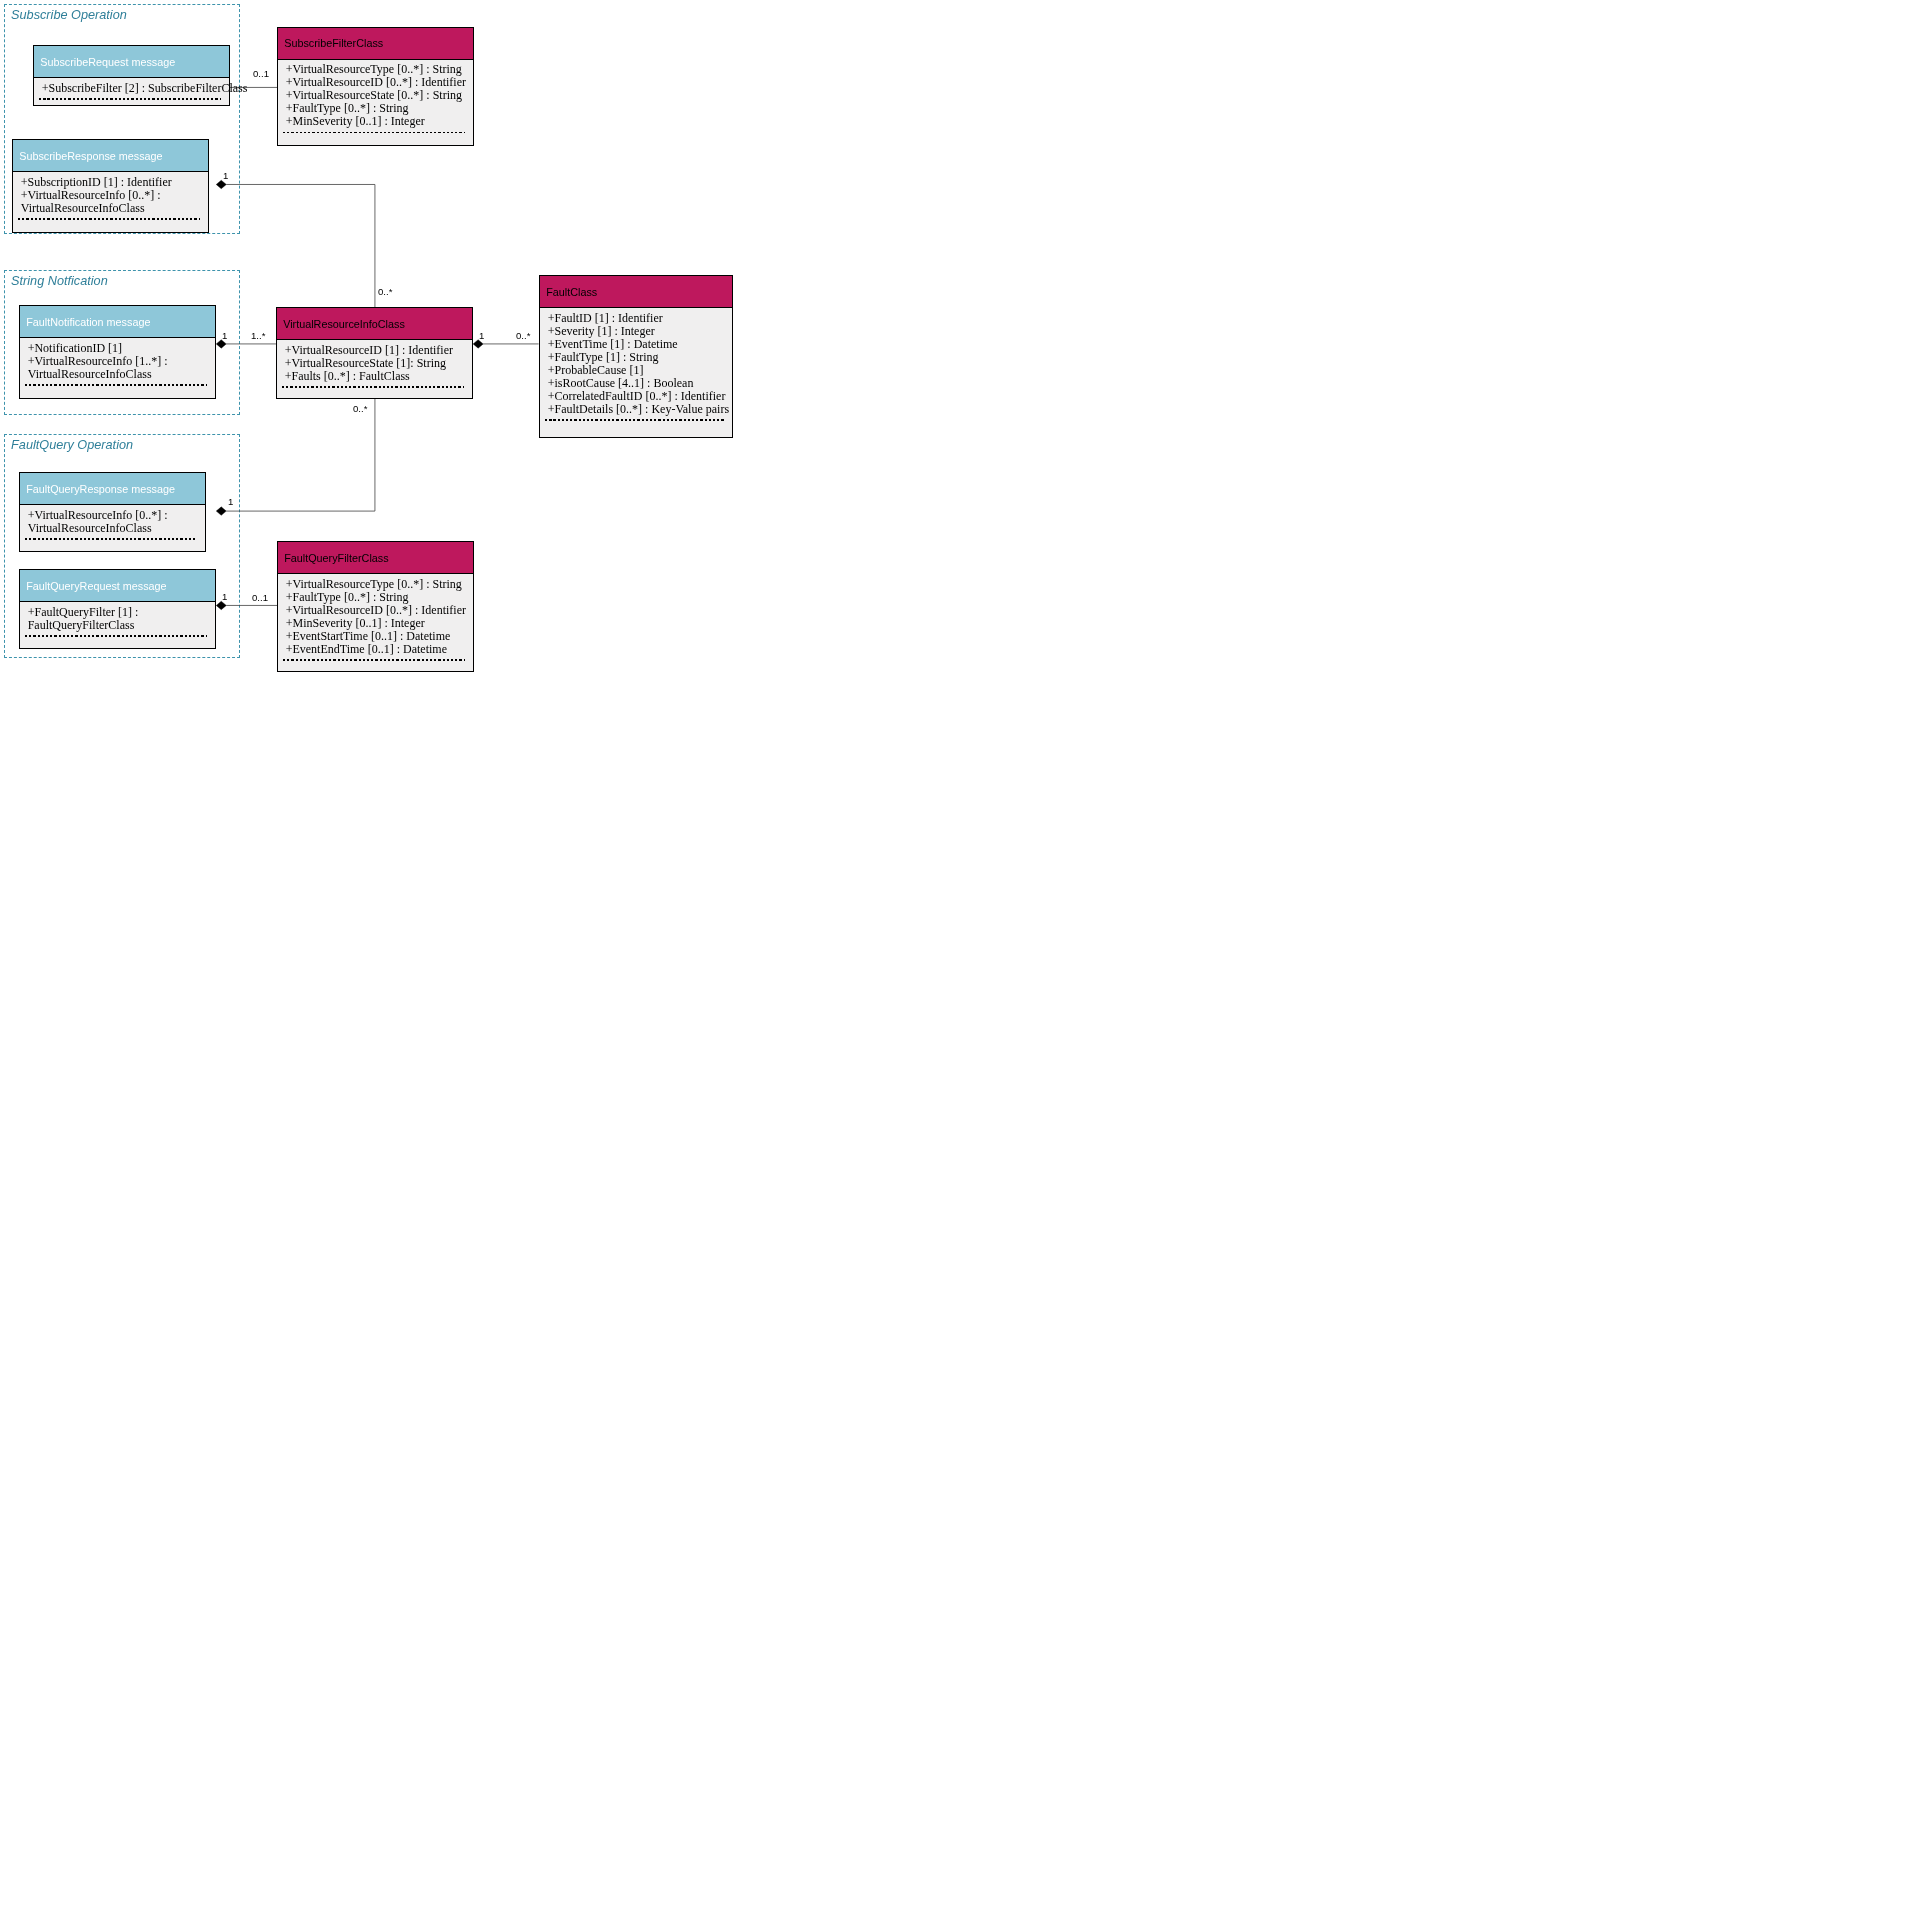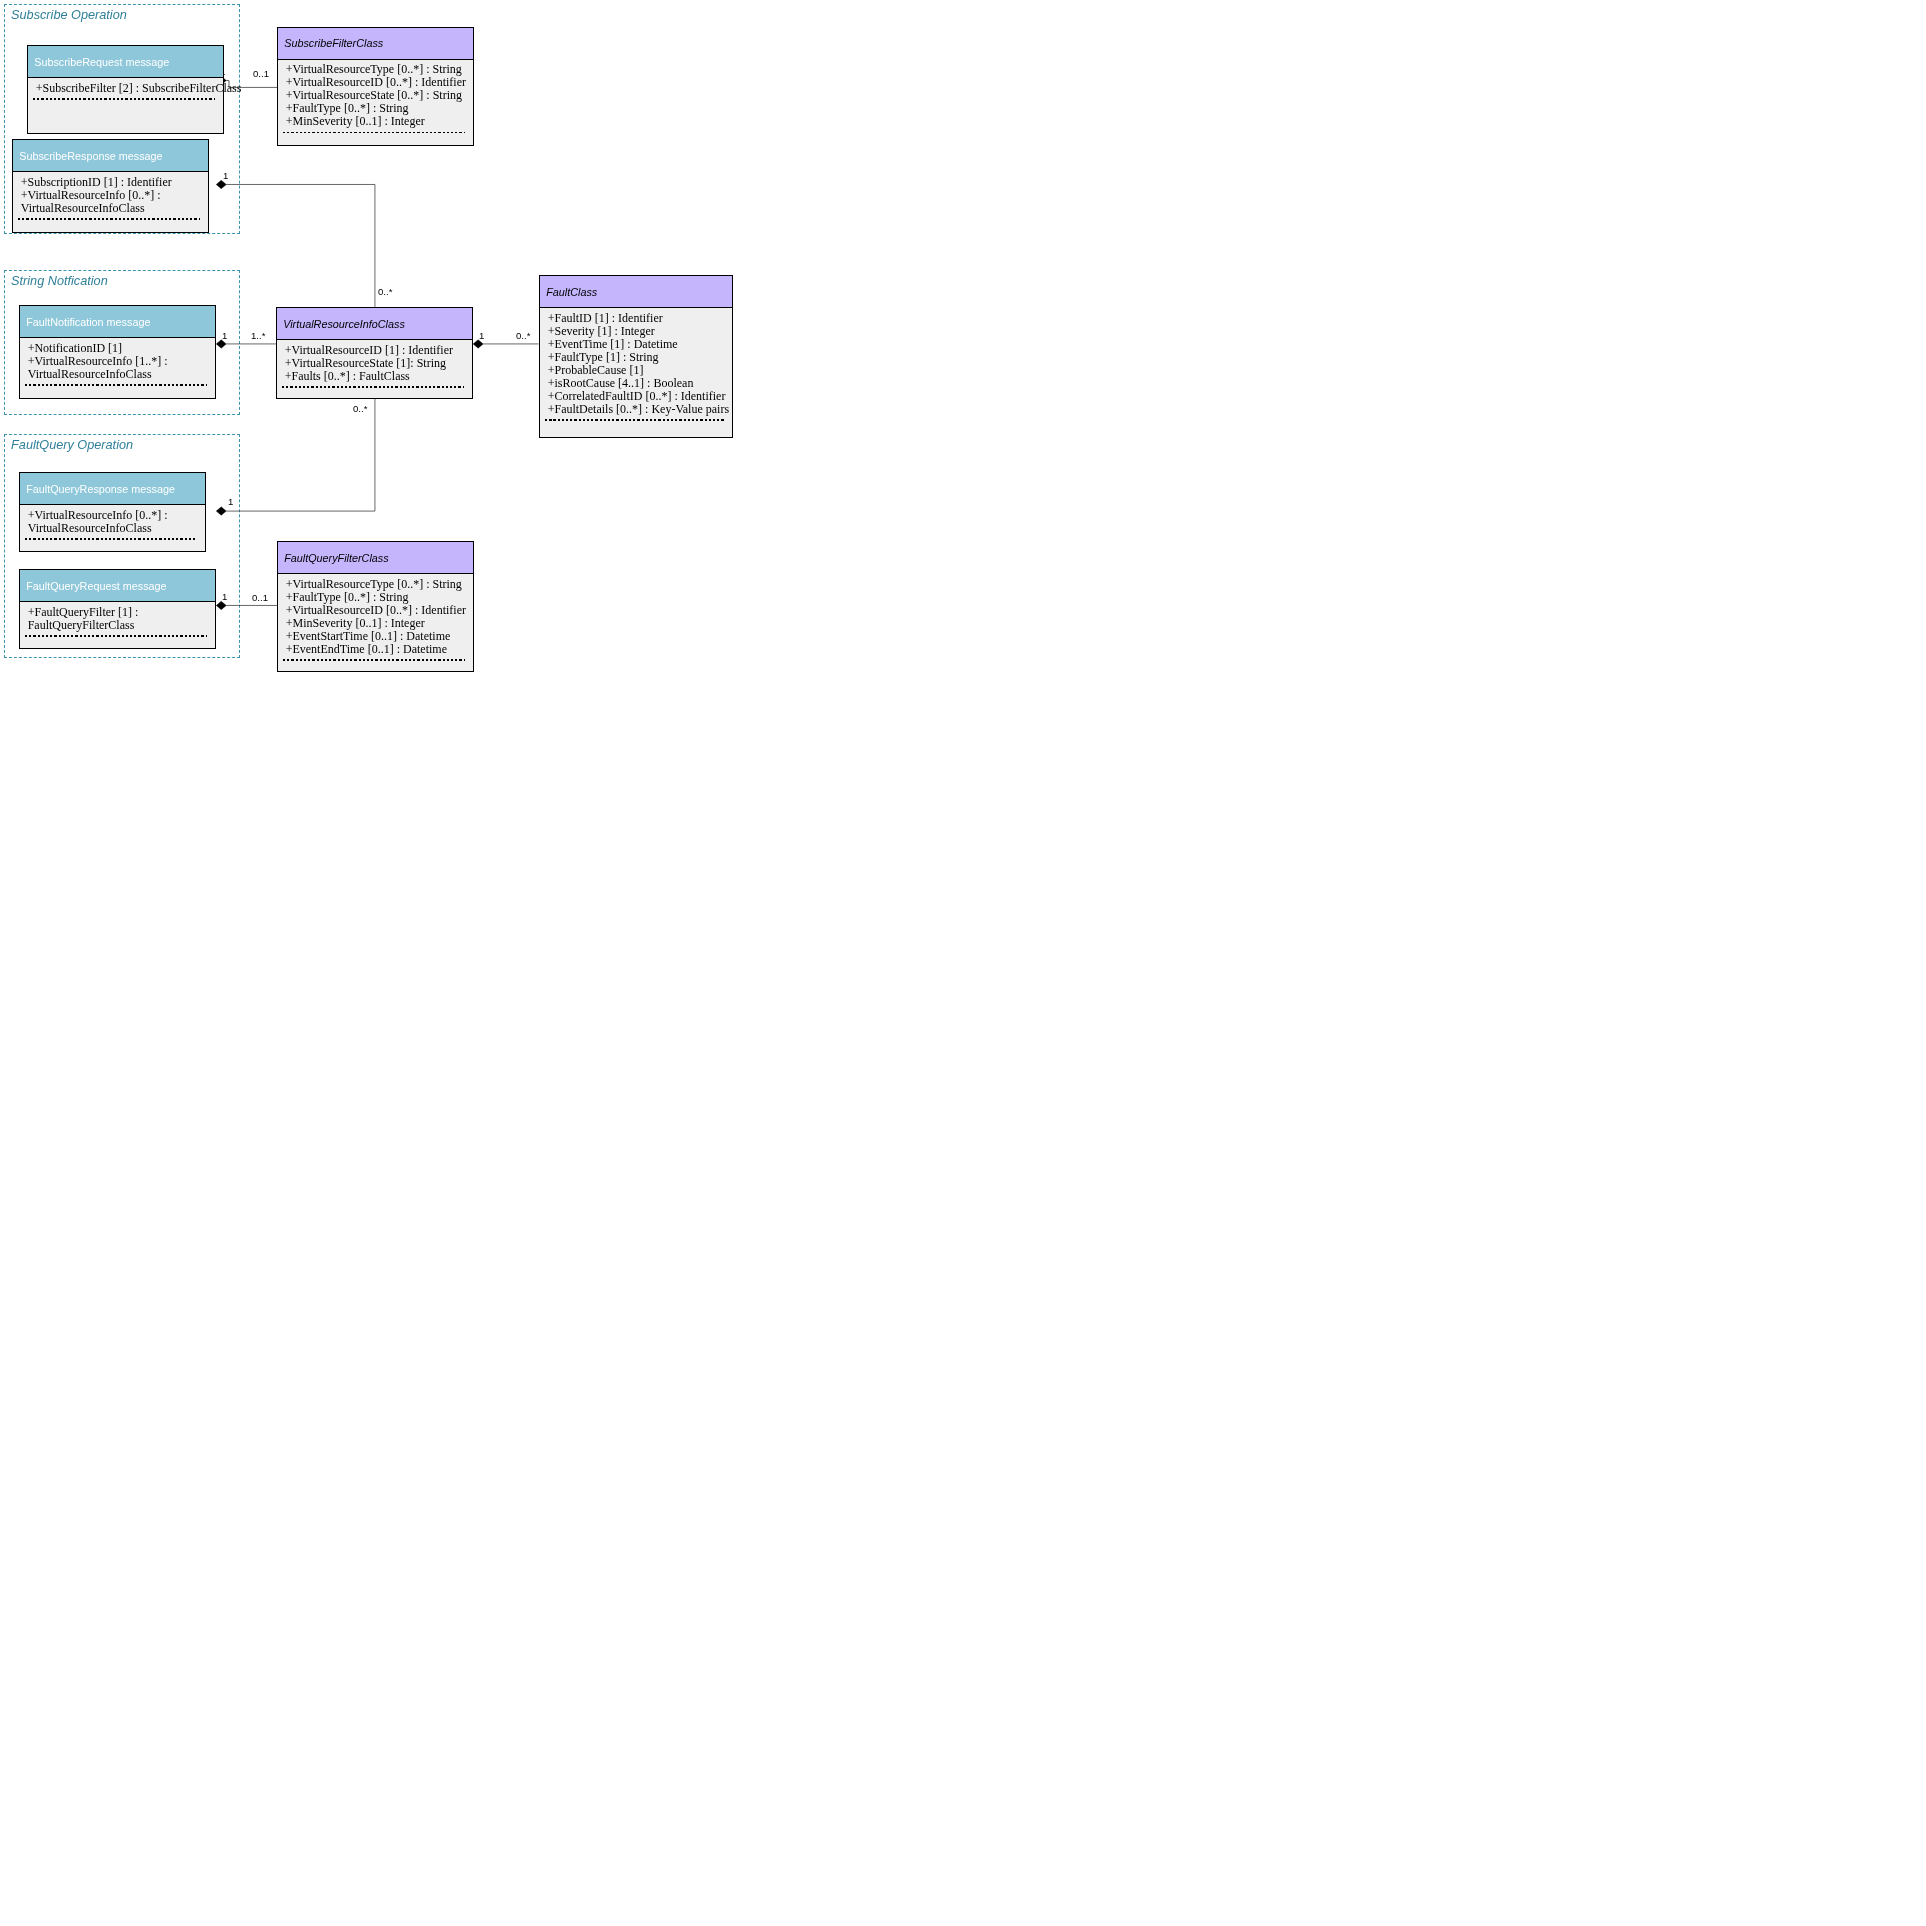--- a/index.html
+++ b/index.html
@@ -21,21 +21,21 @@
   .uml-box {
     position:absolute; border:1.5px solid #000;
     background:#F0EFEF; box-sizing:border-box;
   }
   .uml-header {
     height:32px; display:flex; align-items:center;
     padding:0 6.2px; border-bottom:1.5px solid #000;
     box-sizing:border-box; font-size:10.8px; white-space:nowrap;
   }
   .msg .uml-header { background:#8EC7D9; color:#ffffff; }
-  .cls .uml-header { background:#c4b5fd; color:#000000;font-style:italic; }
+  .cls .uml-header { background:#be185d; color:#000000; }
   .uml-body { padding:3.9px 2.3px 0 7.7px; }
   .attr {
     font-size:12px; line-height:13px; color:#000;
     white-space:nowrap;
     font-family:Liberation Serif, serif;
   }
   .sep {
     height:1.5px; margin:3.5px 5.4px 0 -2.3px;
     background:repeating-linear-gradient(90deg,#000 0 2.3px,transparent 2.3px 4.2px);
   }
@@ -89,21 +89,21 @@
 
   <span class="mult" style="left:479px;top:330px">1</span>
   <span class="mult" style="left:516px;top:330px">0..*</span>
 
   <span class="mult" style="left:353px;top:403px">0..*</span>
   <span class="mult" style="left:228px;top:496px">1</span>
 
   <span class="mult" style="left:222px;top:591px">1</span>
   <span class="mult" style="left:252px;top:592px">0..1</span>
 
-  <div class="uml-box msg" style="left:27px;top:45px;width:197px;height:89px">
+  <div class="uml-box msg" style="left:33px;top:45px;width:197px;height:61px">
     <div class="uml-header">
       <span>SubscribeRequest message</span>
     </div>
     <div class="uml-body">
       <div class="attr">+SubscribeFilter [2] : SubscribeFilterClass</div>
       <div class="sep"></div>
     </div>
   </div>
 
   <div class="uml-box cls" style="left:277px;top:26.6px;width:197px;height:119px">

